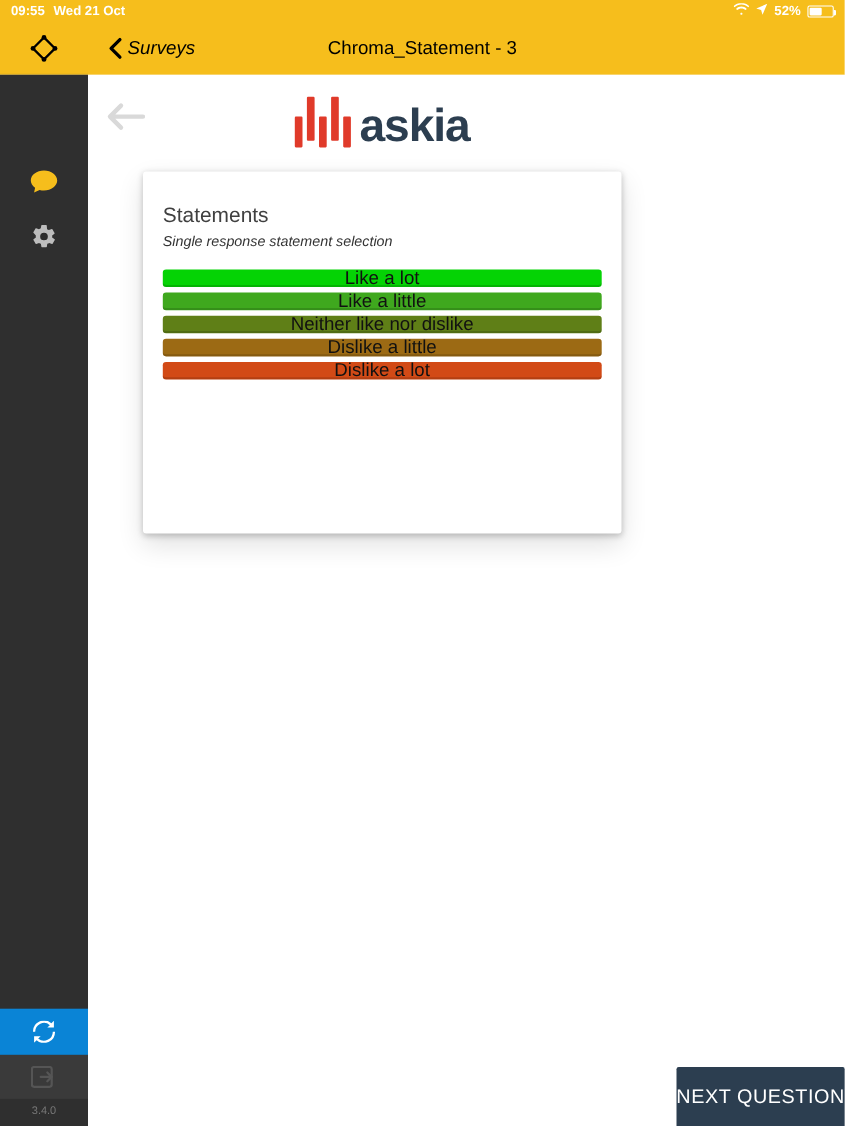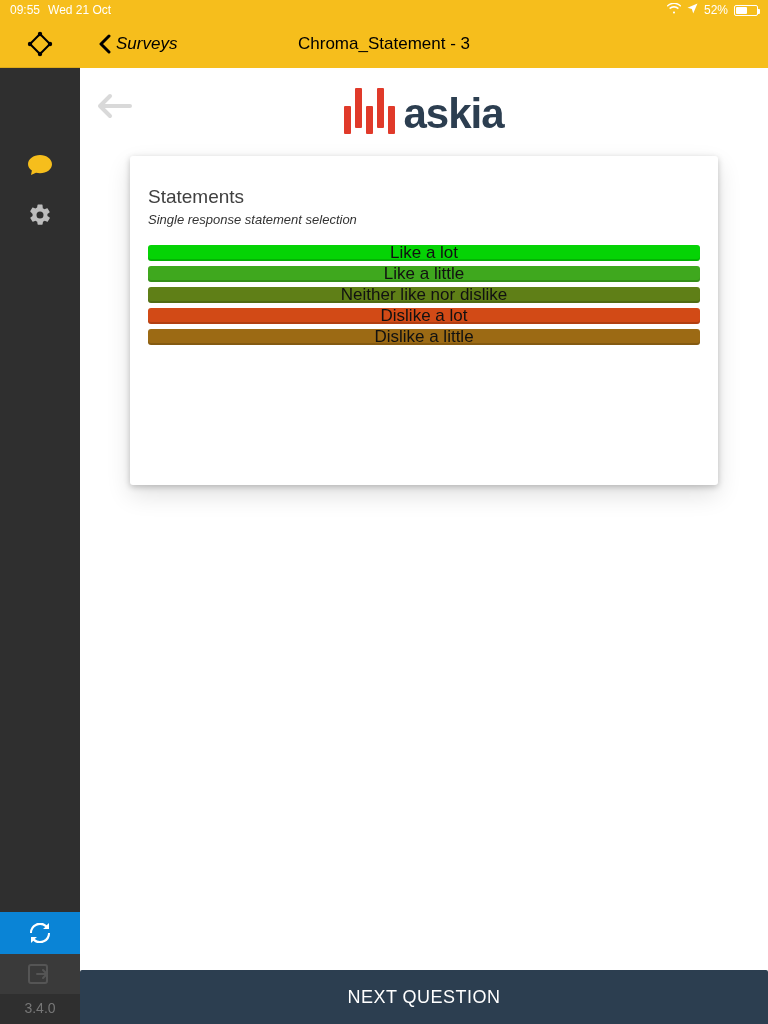--- a/index.html
+++ b/index.html
@@ -9,21 +9,21 @@
   
   .status-bar {
     height: 20px;
     background: #f6be1c;
     display: flex;
     align-items: center;
     justify-content: space-between;
     padding: 0 10px;
     font-size: 12px;
     color: #fff;
-    font-weight: 400;
+    font-weight: 700;
   }
   .status-left { display: flex; gap: 8px; align-items: center; }
   .status-right { display: flex; gap: 6px; align-items: center; }
   .battery {
     width: 24px; height: 11px; border: 1px solid #fff; border-radius: 2px; position: relative;
   }
   .battery::after {
     content: ""; position: absolute; right: -3px; top: 3px; width: 2px; height: 5px; background: #fff; border-radius: 0 1px 1px 0;
   }
   .battery-fill { position: absolute; left: 1px; top: 1px; bottom: 1px; width: 52%; background: #fff; border-radius: 1px; }
@@ -56,23 +56,23 @@
     width: 80px; background: #2f2f2f; display: flex; flex-direction: column; align-items: center;
     position: relative;
   }
   .sidebar-spacer { flex: 1; }
   .side-icon { width: 80px; height: 50px; display: flex; align-items: center; justify-content: center; }
   .side-icon svg { display: block; }
   .side-chat { margin-top: 72px; }
   .side-gear { margin-top: 0; }
   .side-sync { background: #0a84d6; width: 80px; height: 42px; display:flex; align-items:center; justify-content:center; }
   .side-exit { background: #3a3a3a; width: 80px; height: 40px; display:flex; align-items:center; justify-content:center; }
-  .side-version { color: #777; font-size: 14px; padding: 6px 0 8px; text-align: center; width: 100%; }
-
-  .content { flex: 1; background: #fff; display: flex; flex-direction: column; position: relative; }
+  .side-version { color: #777; font-size: 10px; padding: 6px 0 8px; text-align: center; width: 100%; }
+
+  .content { flex: 1; background: #fff; display: flex; flex-direction: row; position: relative; }
   .content-inner { flex: 1; padding: 18px 16px 0 16px; overflow: auto; }
 
   .page-back-arrow { color: #d9d9d9; margin: 6px 0 0 0; }
   .page-back-arrow svg { display:block; }
 
   .askia-logo { display:flex; align-items:center; justify-content:center; margin: -30px 0 18px 0; }
   .askia-logo .bars { display:flex; gap:4px; align-items:flex-end; margin-right: 8px; }
   .askia-logo .bar { width: 7px; background:#e03a2a; border-radius:1px; }
   .askia-logo .b1 { height: 28px; }
   .askia-logo .b2 { height: 40px; transform: translateY(-6px); }
@@ -201,26 +201,26 @@
 
         <div class="opt" style="background:#05d305">
           <span>Like a lot</span>
         </div>
         <div class="opt" style="background:#3fa81e">
           <span>Like a little</span>
         </div>
         <div class="opt" style="background:#5f7f17">
           <span>Neither like nor dislike</span>
         </div>
+        <div class="opt" style="background:#9c6a14">
+          <span>Dislike a little</span>
+        </div>
         <div class="opt" style="background:#d24a16">
           <span>Dislike a lot</span>
         </div>
-        <div class="opt" style="background:#9c6a14">
-          <span>Dislike a little</span>
-        </div>
       </div>
     </div>
 
     <div class="footer-btn">
       <span>NEXT QUESTION</span>
     </div>
   </div>
 </div>
 
 </body></html>

